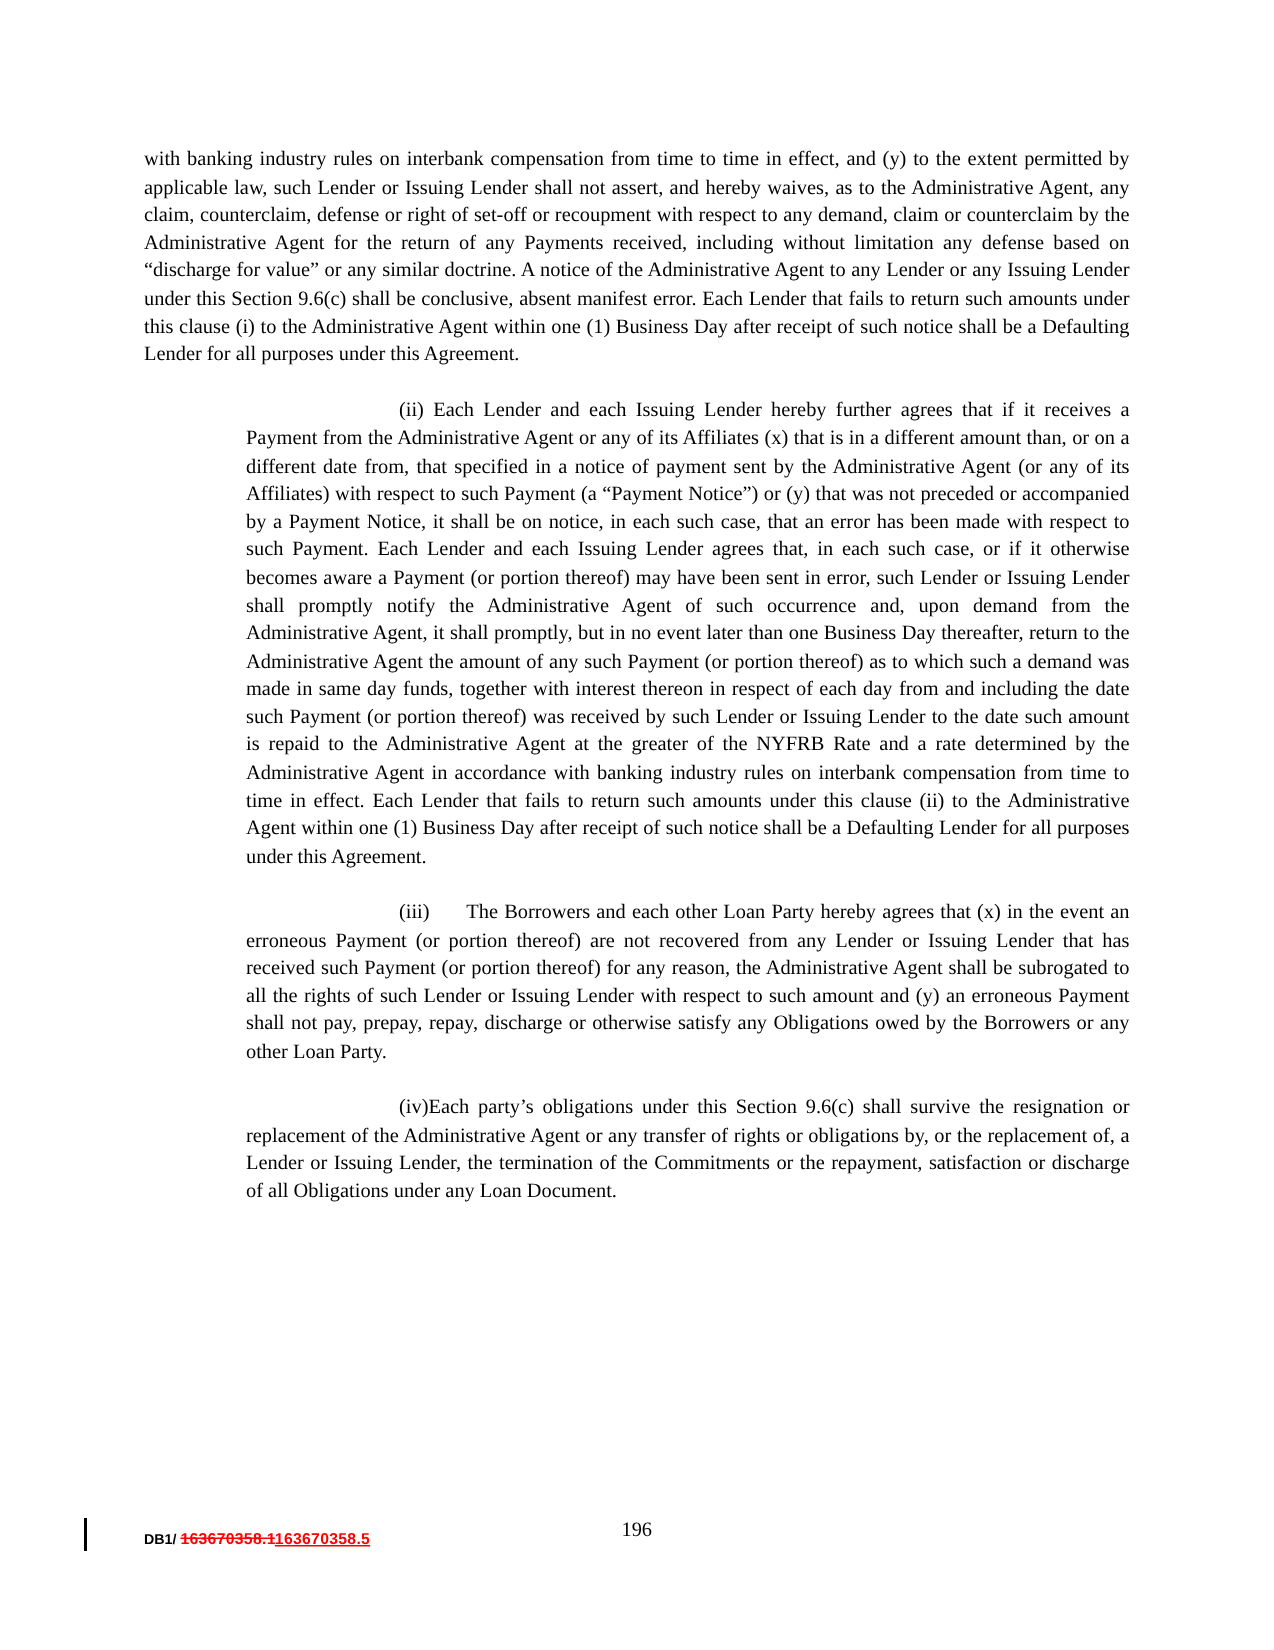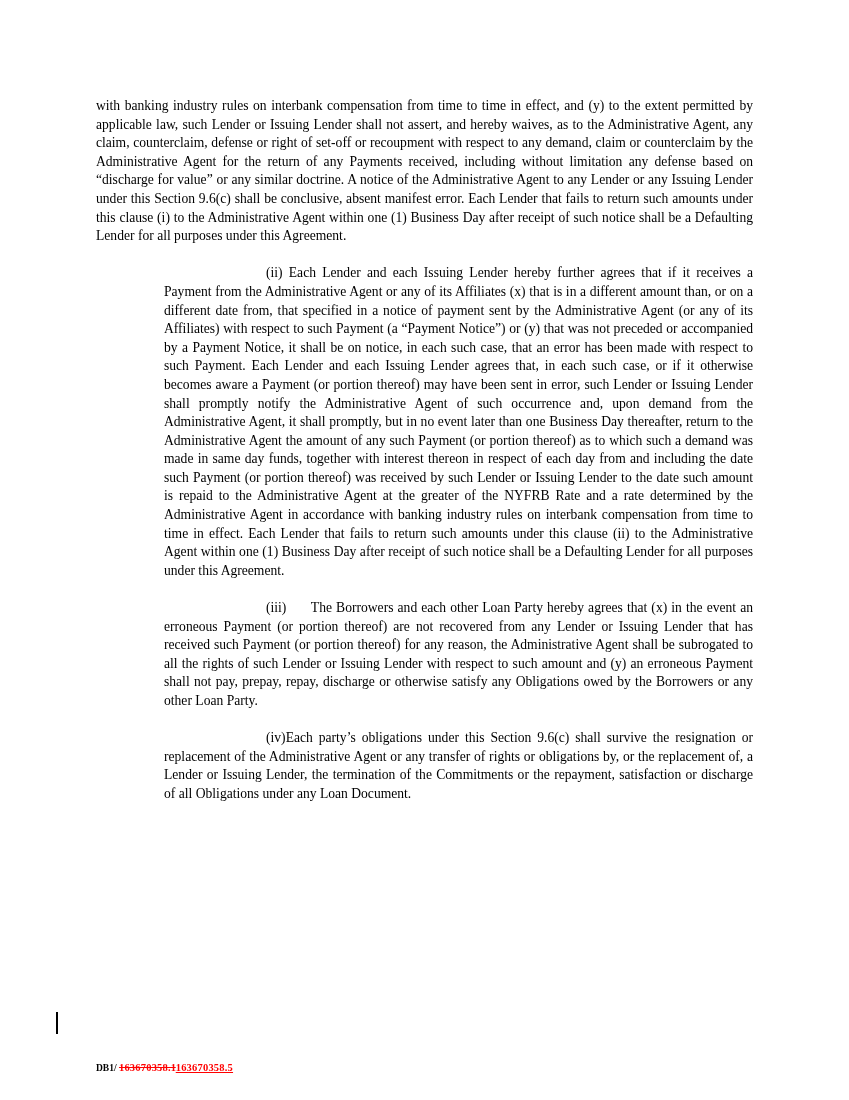--- a/index.html
+++ b/index.html
@@ -39,25 +39,24 @@
     left: 56px;
     top: 1012px;
     width: 2px;
     height: 22px;
     background: #000000;
   }
   .footer-line {
     position: absolute;
     left: 96px;
     top: 1020px;
-    font-family: Liberation Serif, serif;
+    font-family: Liberation Sans, sans-serif;
     font-weight: bold;
     font-size: 9.5px;
     white-space: nowrap;
-    margin-top: 42px;
   }
   .footer-line .ref {
     font-size: 10.5px;
     letter-spacing: 0.2px;
   }
   .footer-line .old-ref {
     color: #ff0000;
     text-decoration: line-through;
   }
   .footer-line .new-ref {
@@ -84,19 +83,20 @@
 
     <p class="para level-1 indent-first">(ii) Each Lender and each Issuing Lender hereby further agrees that if it receives a Payment from the Administrative Agent or any of its Affiliates (x) that is in a different amount than, or on a different date from, that specified in a notice of payment sent by the Administrative Agent (or any of its Affiliates) with respect to such Payment (a “Payment Notice”) or (y) that was not preceded or accompanied by a Payment Notice, it shall be on notice, in each such case, that an error has been made with respect to such Payment.  Each Lender and each Issuing Lender agrees that, in each such case, or if it otherwise becomes aware a Payment (or portion thereof) may have been sent in error, such Lender or Issuing Lender shall promptly notify the Administrative Agent of such occurrence and, upon demand from the Administrative Agent, it shall promptly, but in no event later than one Business Day thereafter, return to the Administrative Agent the amount of any such Payment (or portion thereof) as to which such a demand was made in same day funds, together with interest thereon in respect of each day from and including the date such Payment (or portion thereof) was received by such Lender or Issuing Lender to the date such amount is repaid to the Administrative Agent at the greater of the NYFRB Rate and a rate determined by the Administrative Agent in accordance with banking industry rules on interbank compensation from time to time in effect.  Each Lender that fails to return such amounts under this clause (ii) to the Administrative Agent within one (1) Business Day after receipt of such notice shall be a Defaulting Lender for all purposes under this Agreement.</p>
 
     <p class="para level-1 indent-first">(iii)&nbsp;&nbsp;&nbsp;&nbsp;&nbsp;&nbsp;The Borrowers and each other Loan Party hereby agrees that (x) in the event an erroneous Payment (or portion thereof) are not recovered from any Lender or Issuing Lender that has received such Payment (or portion thereof) for any reason, the Administrative Agent shall be subrogated to all the rights of such Lender or Issuing Lender with respect to such amount and (y) an erroneous Payment shall not pay, prepay, repay, discharge or otherwise satisfy any Obligations owed by the Borrowers or any other Loan Party.</p>
 
     <p class="para level-1 indent-first">(iv)Each party’s obligations under this Section 9.6(c) shall survive the resignation or replacement of the Administrative Agent or any transfer of rights or obligations by, or the replacement of, a Lender or Issuing Lender, the termination of the Commitments or the repayment, satisfaction or discharge of all Obligations under any Loan Document.</p>
   </div>
 
   <div class="change-bar"></div>
 
+  <div class="page-number">196</div>
 
   <div class="footer-line">
     <span>DB1/</span>
     <span class="ref old-ref">163670358.1</span><span class="ref new-ref">163670358.5</span>
   </div>
 
 </div>
 
 </body></html>

